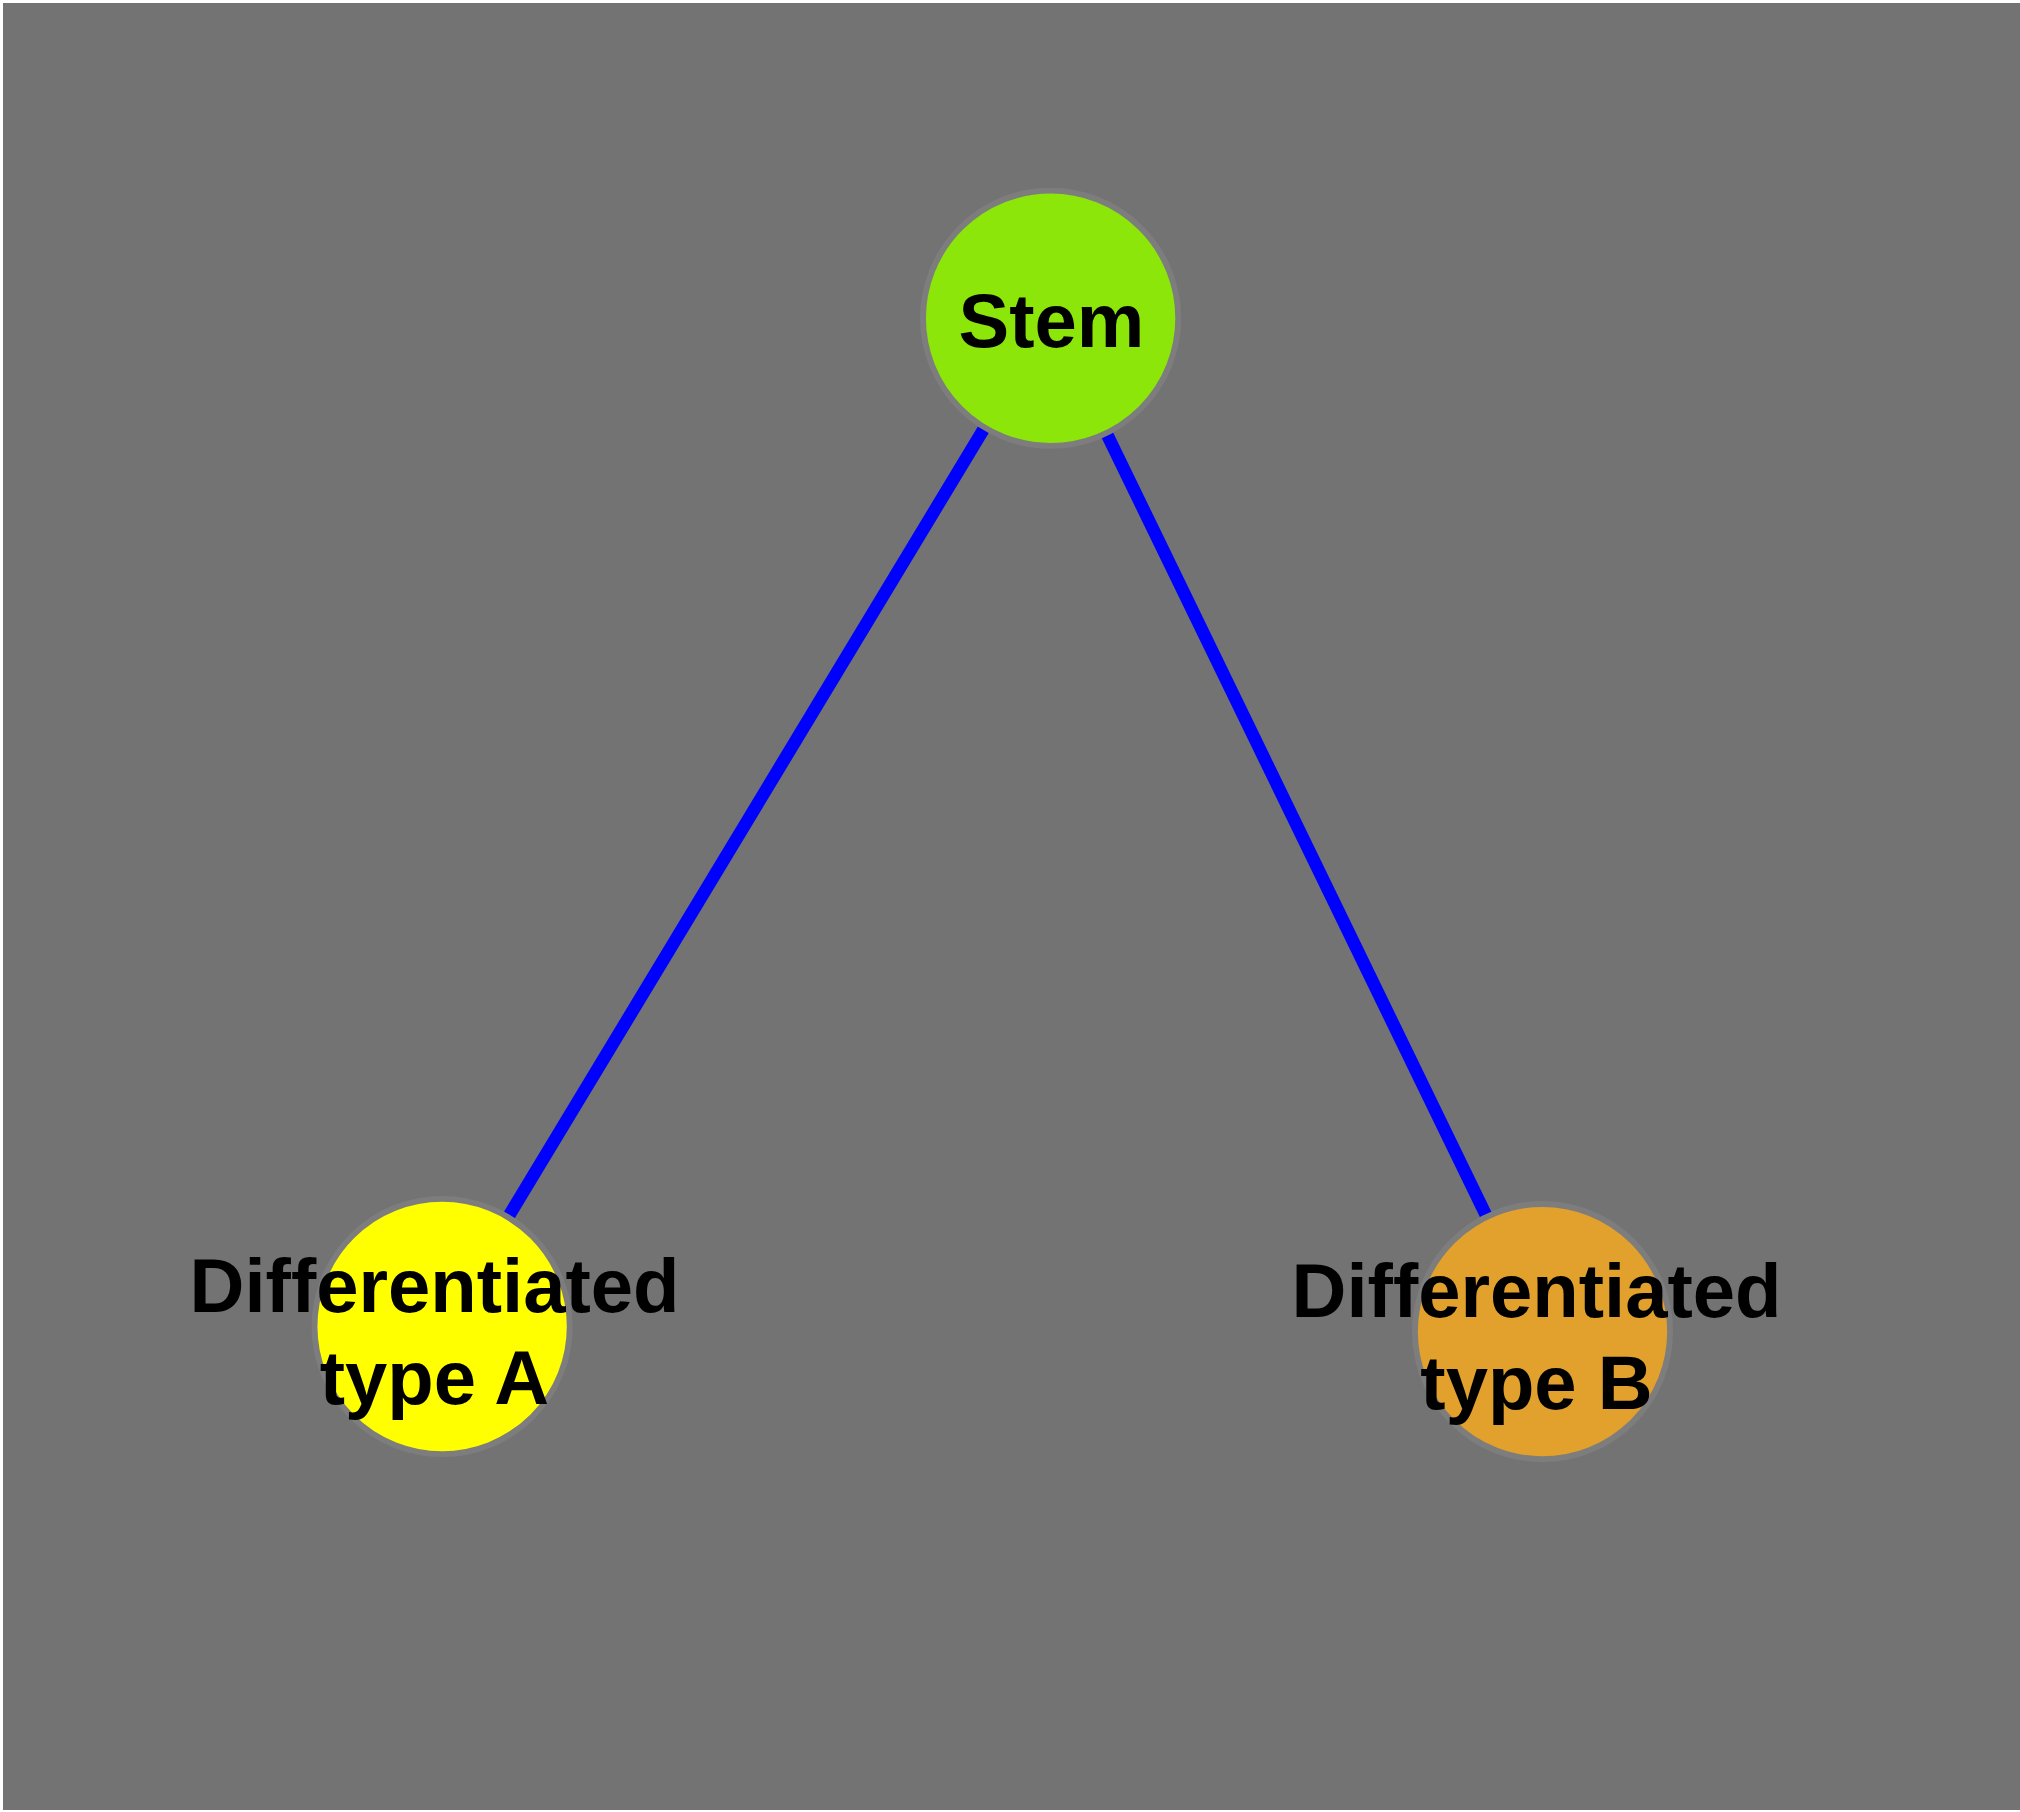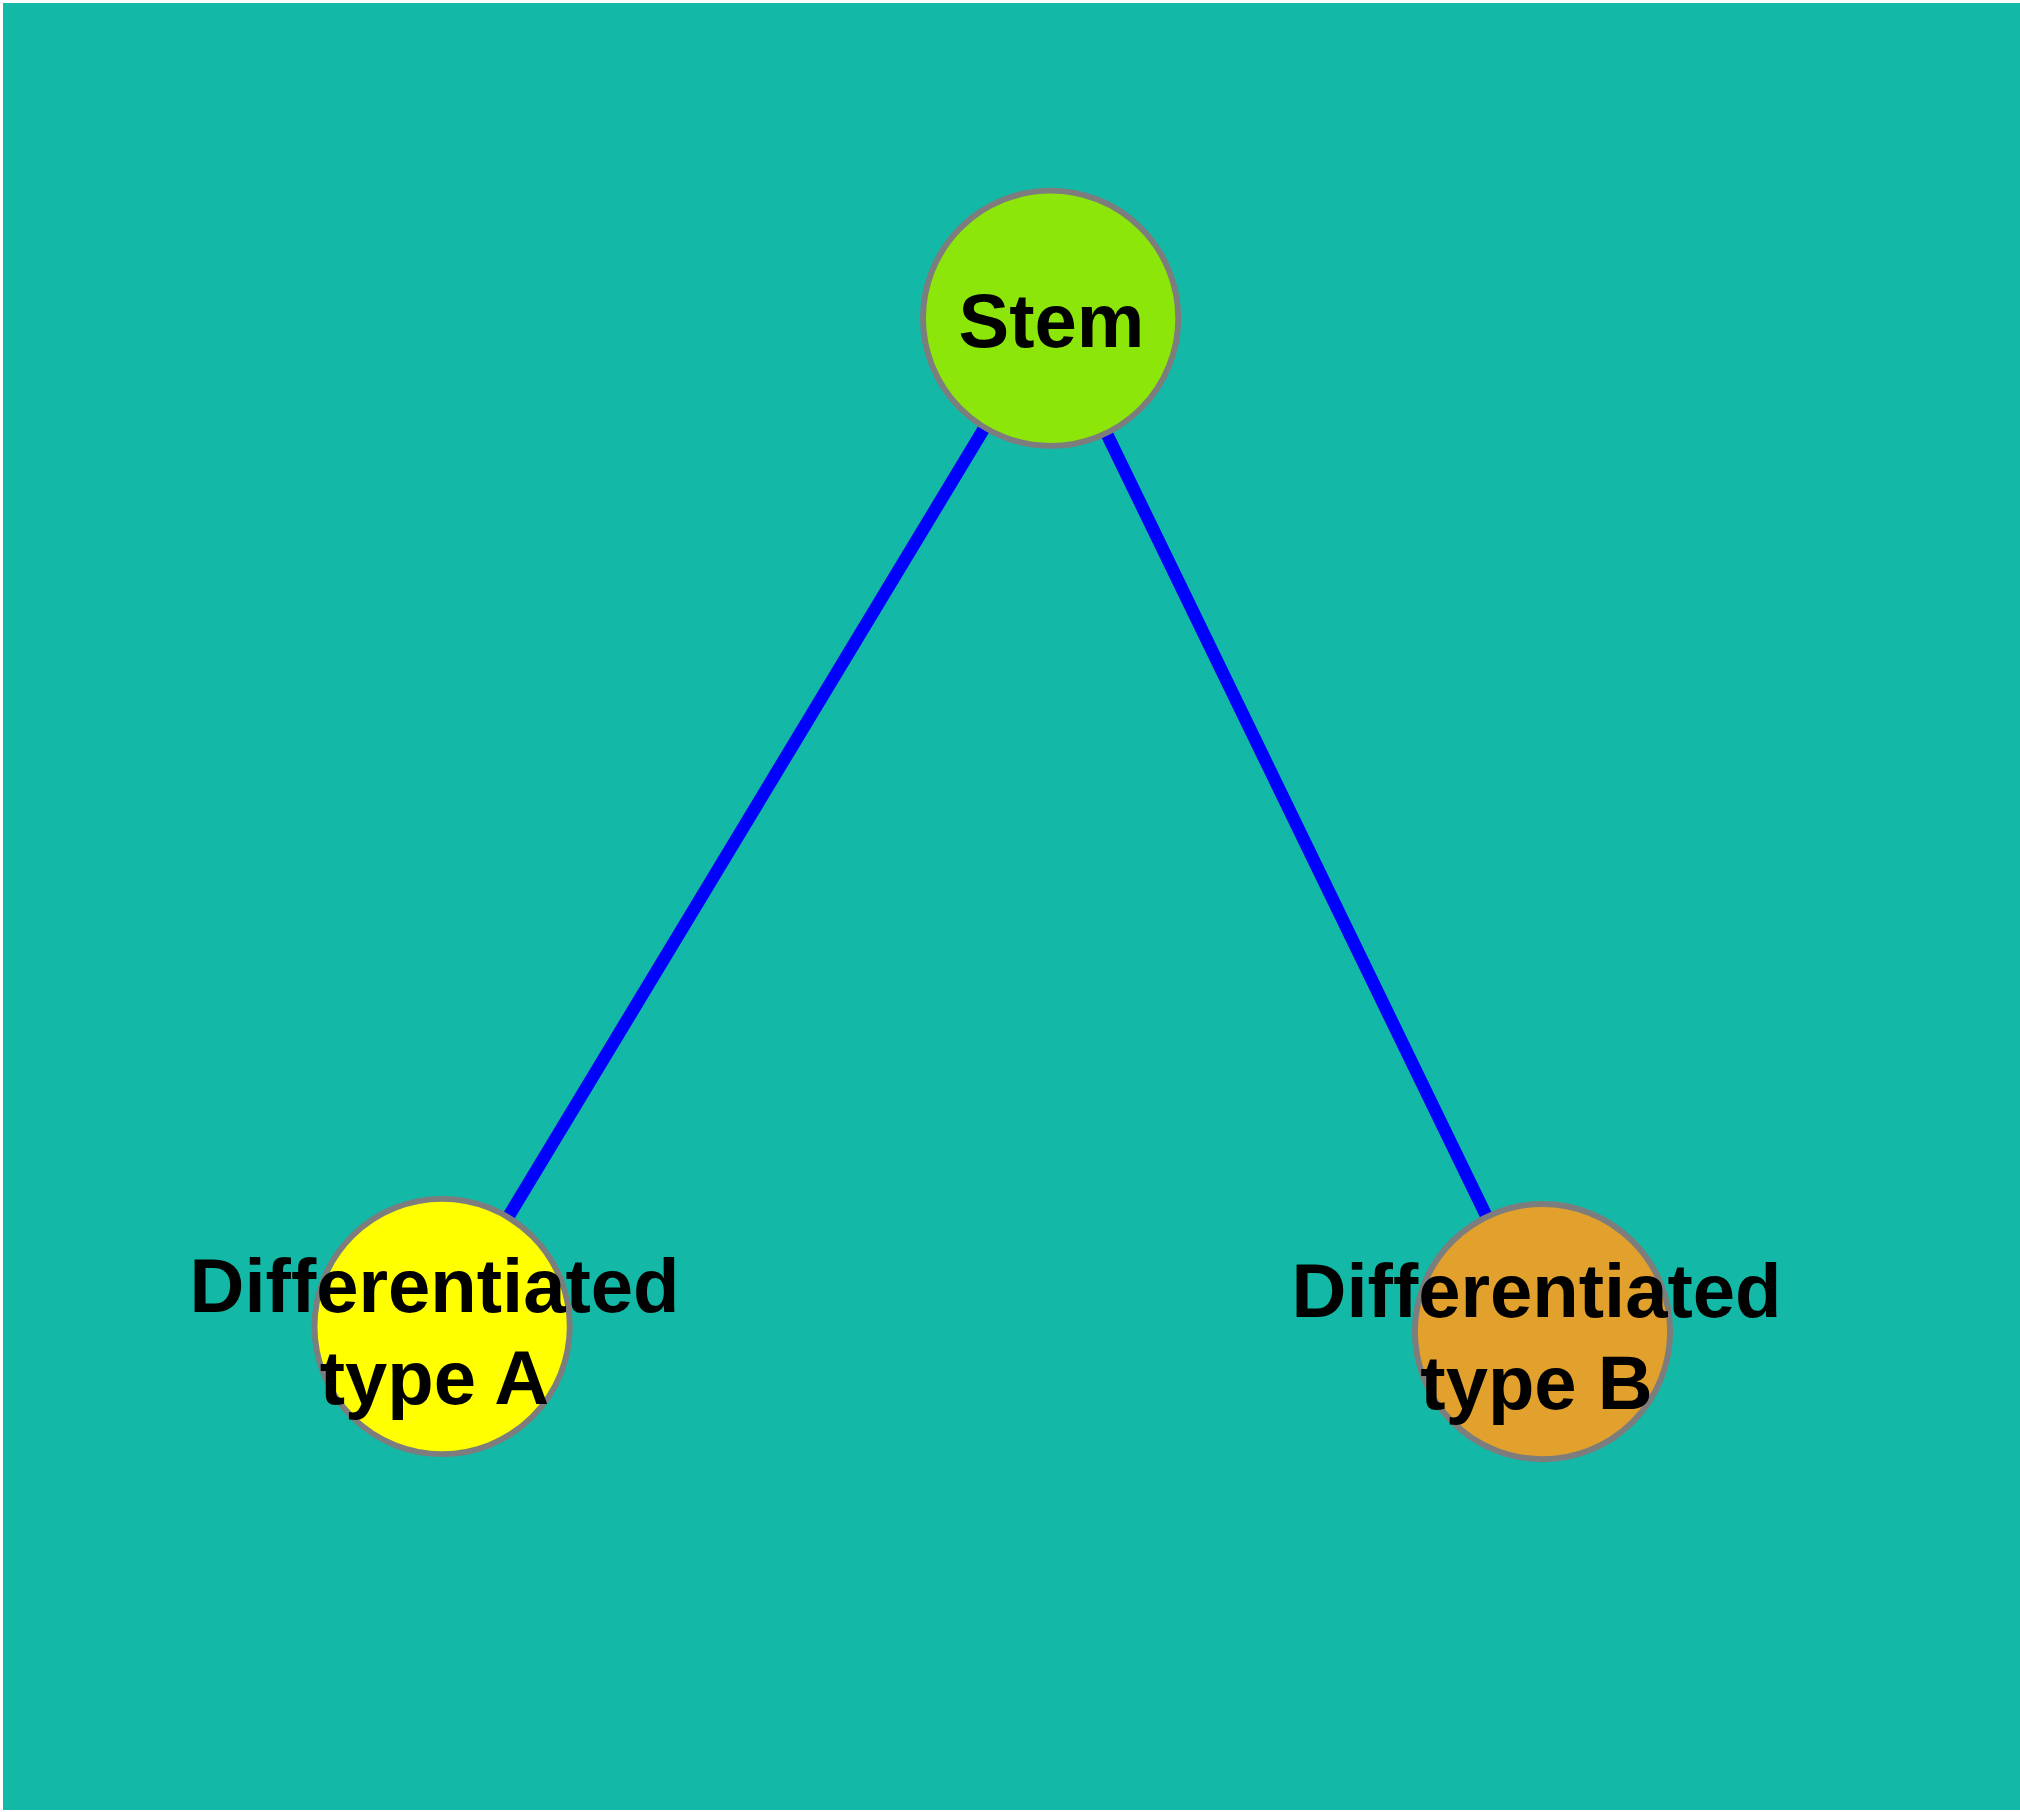--- a/index.html
+++ b/index.html
@@ -10,21 +10,21 @@
     background: #FFFFFF;
     overflow: hidden;
     font-family: "Liberation Sans", sans-serif;
   }
   .plot-area {
     position: absolute;
     left: 2.5px;
     top: 3.4px;
     right: 0px;
     bottom: 1.7px;
-    background: #14b8a6;
+    background: #737373;
   }
   .graph-svg {
     position: absolute;
     left: 0;
     top: 0;
     width: 100%;
     height: 100%;
   }
   .graph-svg line {
     stroke-width: 15;

